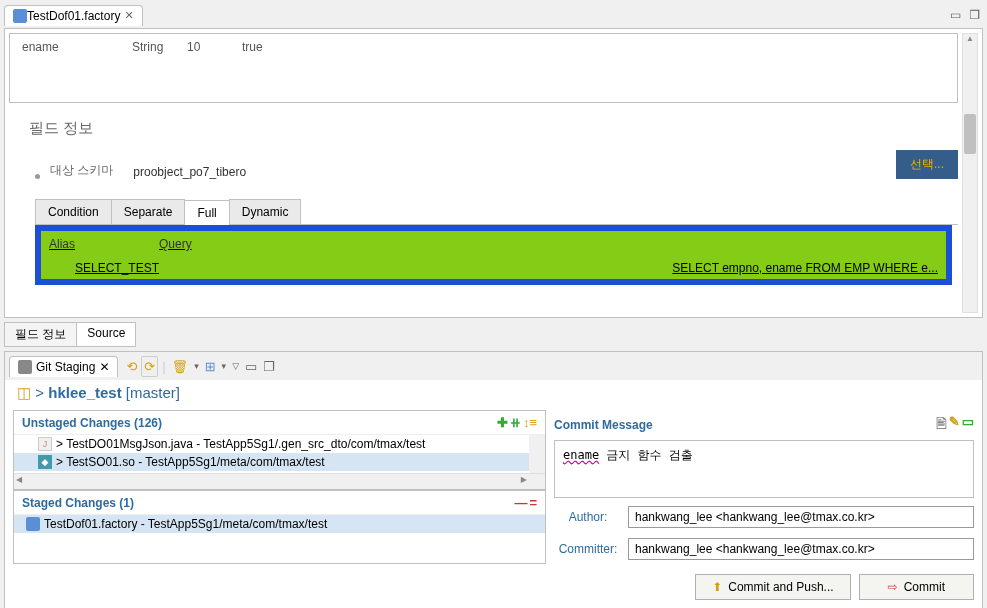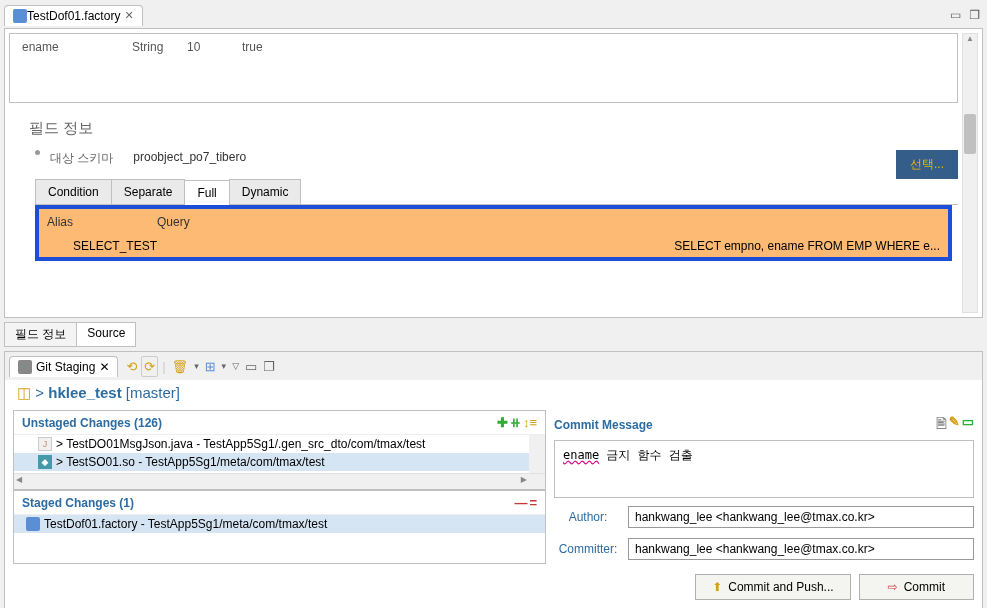--- a/index.html
+++ b/index.html
@@ -22,31 +22,31 @@
 .grid-row span:nth-child(2) { width: 55px; }
 .grid-row span:nth-child(3) { width: 55px; }
 .grid-row span:nth-child(4) { width: 55px; }
 
 .editor-scroll-v { position: absolute; right: 4px; top: 4px; bottom: 4px; width: 16px; background: #f0f0f0; border: 1px solid #e0e0e0; }
 .editor-scroll-v .thumb { position: absolute; right: 1px; left: 1px; top: 80px; height: 40px; background: #c0c0c0; border-radius: 2px; }
 .editor-scroll-v::before { content: "▲"; position: absolute; top: 0; left: 0; right: 0; text-align: center; font-size: 8px; color: #888; }
 
 .field-info-section { padding: 12px 24px 8px 24px; }
 .field-info-title { font-size: 15px; color: #666; margin-bottom: 12px; }
-.schema-row { display: flex; align-items: flex-start; gap: 10px; margin-bottom: 0; margin-left: 6px; }
+.schema-row { display: flex; align-items: flex-end; gap: 10px; margin-bottom: 20px; margin-left: 6px; }
 .bullet { width: 5px; height: 5px; background: #999; border-radius: 50%; display: inline-block; }
 .schema-label { color: #666; font-size: 12px; }
 .schema-value { color: #333; font-size: 12px; margin-left: 10px; }
 .select-btn { background: #355d8a; color: #eab308; border: none; padding: 6px 14px; font-size: 12px; margin-left: auto; cursor: pointer; }
 
 .query-tabs { display: flex; border-bottom: 1px solid #c0c0c0; margin-left: 6px; }
 .query-tab { padding: 5px 12px; background: #eaeaea; border: 1px solid #c0c0c0; border-bottom: none; font-size: 12px; margin-right: -1px; cursor: pointer; }
 .query-tab.active { background: #fff; position: relative; top: 1px; }
 
-.query-table { border: 4px solid #1d4ed8; margin: 0 6px 6px 6px; background: #fdba74; }
+.query-table { border: 6px solid #1d4ed8; margin: 0 6px 6px 6px; background: #84cc16; text-decoration: underline; }
 .query-table-header { display: flex; font-size: 12px; color: #333; padding: 6px 8px; }
 .query-table-row { display: flex; font-size: 12px; padding: 4px 8px; text-align: right; }
 .query-col-alias { width: 110px; }
 .query-col-query { flex: 1; }
 
 
 .editor-bottom-tabs { display: flex; margin: 4px 4px 0 4px; }
 .bottom-tab { background: #fff; border: 1px solid #c0c0c0; padding: 3px 10px; font-size: 12px; margin-right: -1px; cursor: pointer; }
 .bottom-tab.active { background: #f4f4f4; }
 

